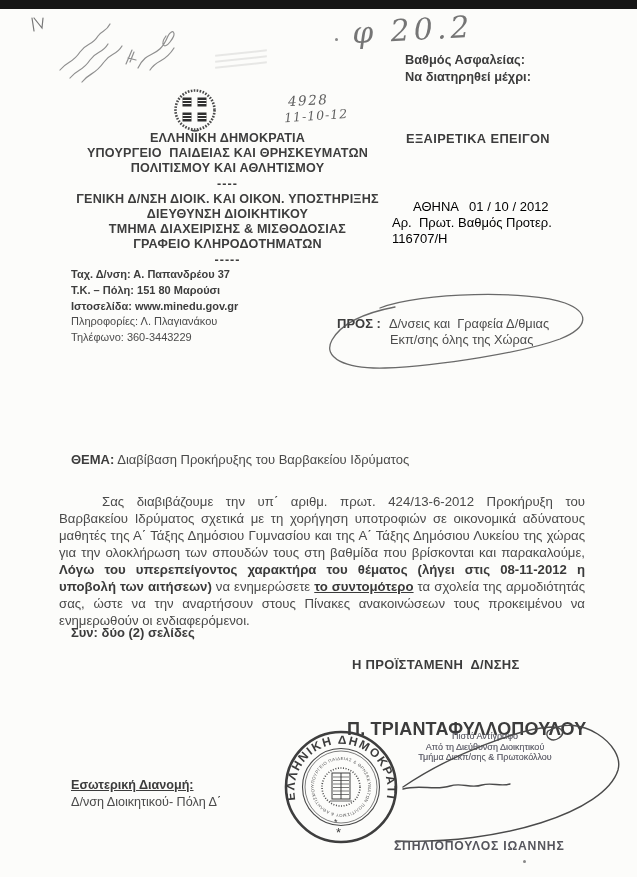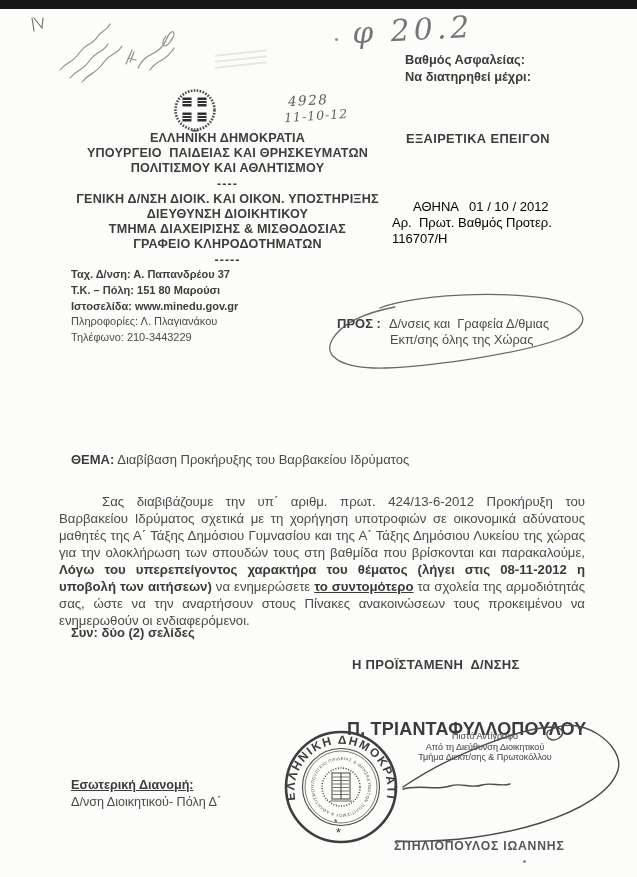--- a/index.html
+++ b/index.html
@@ -106,21 +106,21 @@
 
   <div class="abs dateblock pre" style="left:413px;top:199px;">ΑΘΗΝΑ   01 / 10 / 2012</div>
   <div class="abs dateblock pre" style="left:392px;top:215px;">Αρ.  Πρωτ. Βαθμός Προτερ.</div>
   <div class="abs dateblock" style="left:392px;top:231px;">116707/Η</div>
 
   <div class="abs contact">
     <div class="b">Ταχ. Δ/νση: Α. Παπανδρέου 37</div>
     <div class="b">Τ.Κ. – Πόλη: 151 80 Μαρούσι</div>
     <div class="b">Ιστοσελίδα: www.minedu.gov.gr</div>
     <div>Πληροφορίες: Λ. Πλαγιανάκου</div>
-    <div>Τηλέφωνο: 210-3443229</div>
+    <div>Τηλέφωνο: 360-3443229</div>
   </div>
 
   <div class="abs recipient-label">ΠΡΟΣ :</div>
   <div class="abs recipient-l1 pre">Δ/νσεις και  Γραφεία Δ/θμιας</div>
   <div class="abs recipient-l2">Εκπ/σης όλης της Χώρας</div>
   <svg class="abs" style="left:315px;top:285px;" width="285" height="95" viewBox="0 0 285 95">
     <path d="M 65,23 C 105,7 215,5 250,18 C 274,27 275,42 245,54 C 210,67 125,81 70,83 C 30,84 7,73 17,55 C 25,41 43,29 80,22" fill="none" stroke="#4f4f4f" stroke-width="1.3" opacity=".85" stroke-linecap="round"></path>
   </svg>
 
   <div class="abs subject">

